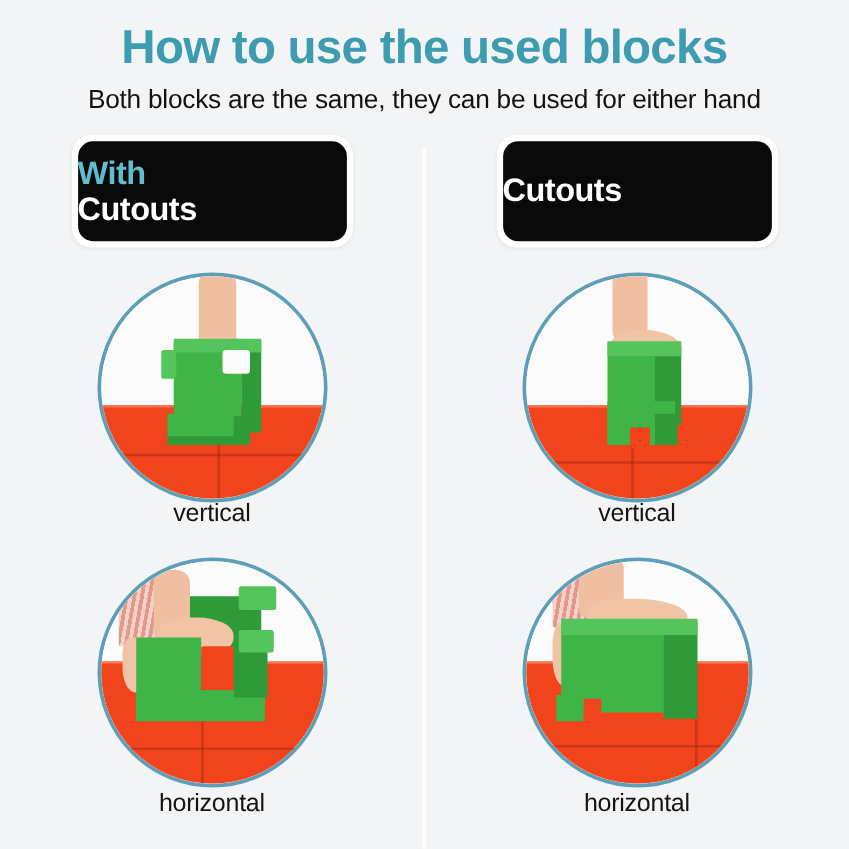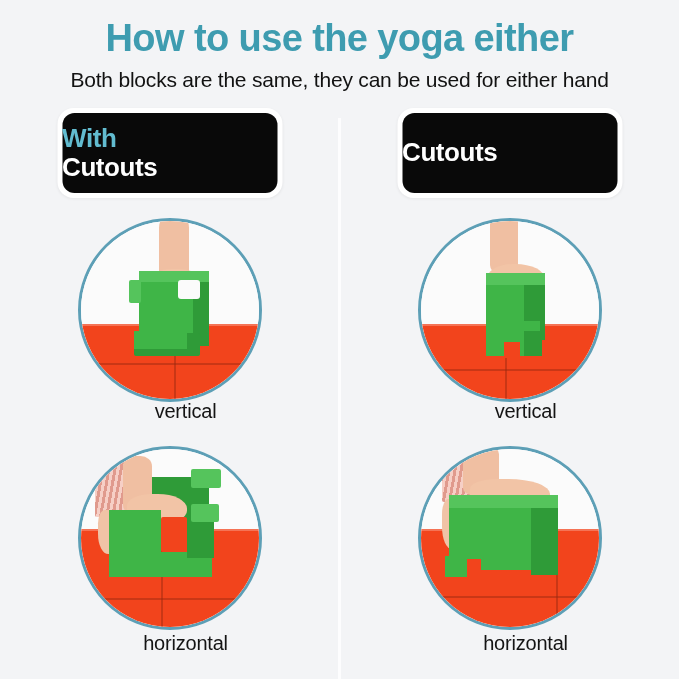--- a/index.html
+++ b/index.html
@@ -186,29 +186,28 @@
   
   .caption {
     position: absolute;
     left: 0;
     width: 100%;
     text-align: center;
     font-size: 20px;
     font-weight: 400;
     letter-spacing: -0.2px;
     color: #141414;
-    padding-left: 16px;
   }
   .caption.row1 { top: 295px; }
   .caption.row2 { top: 527px; }
 </style>
 </head>
 <body>
 
-<div id="page-title">How to use the yoga either</div>
+<div id="page-title">How to use the used blocks</div>
 
 <div id="page-subtitle">Both blocks are the same, they can be used for either hand</div>
 
 <div id="column-divider"></div>
 
 <div class="column left">
 
   <div class="badge-wrap">
     <div class="badge">
       <div class="badge-line1">With</div>

